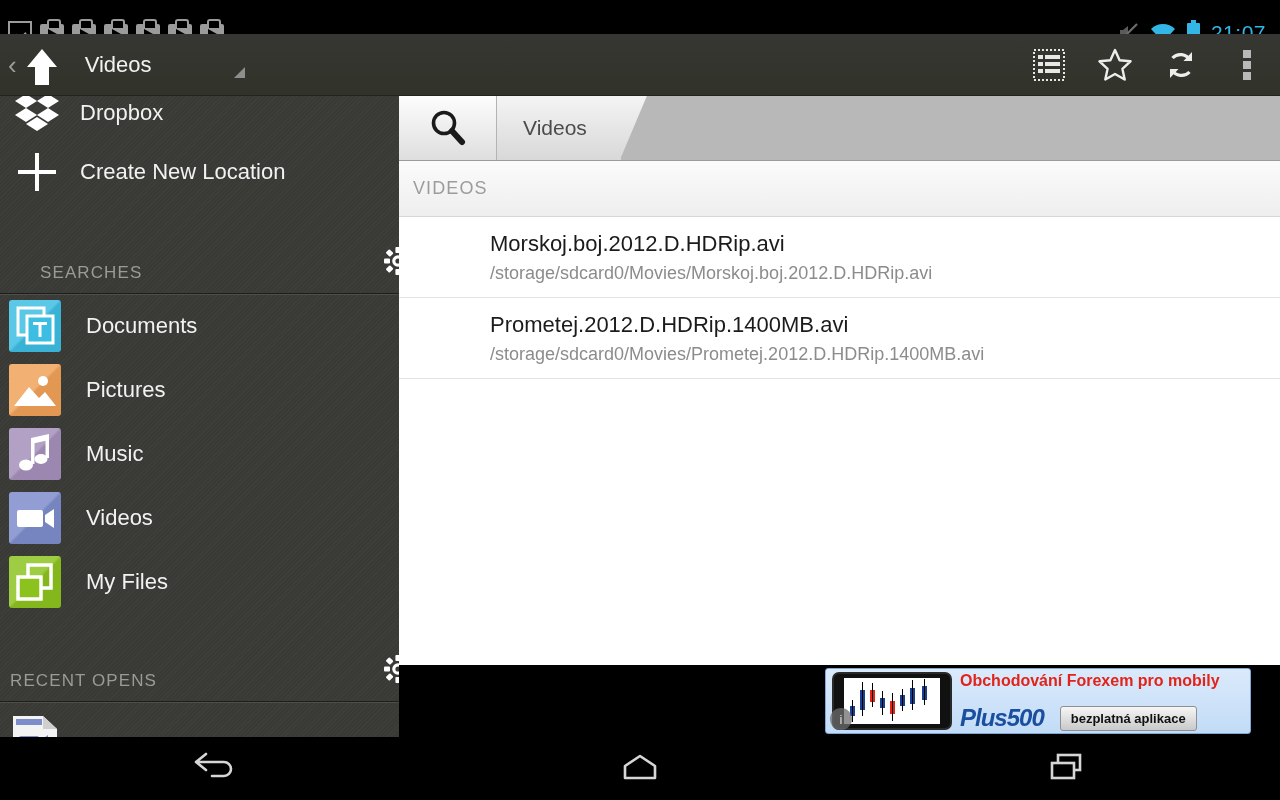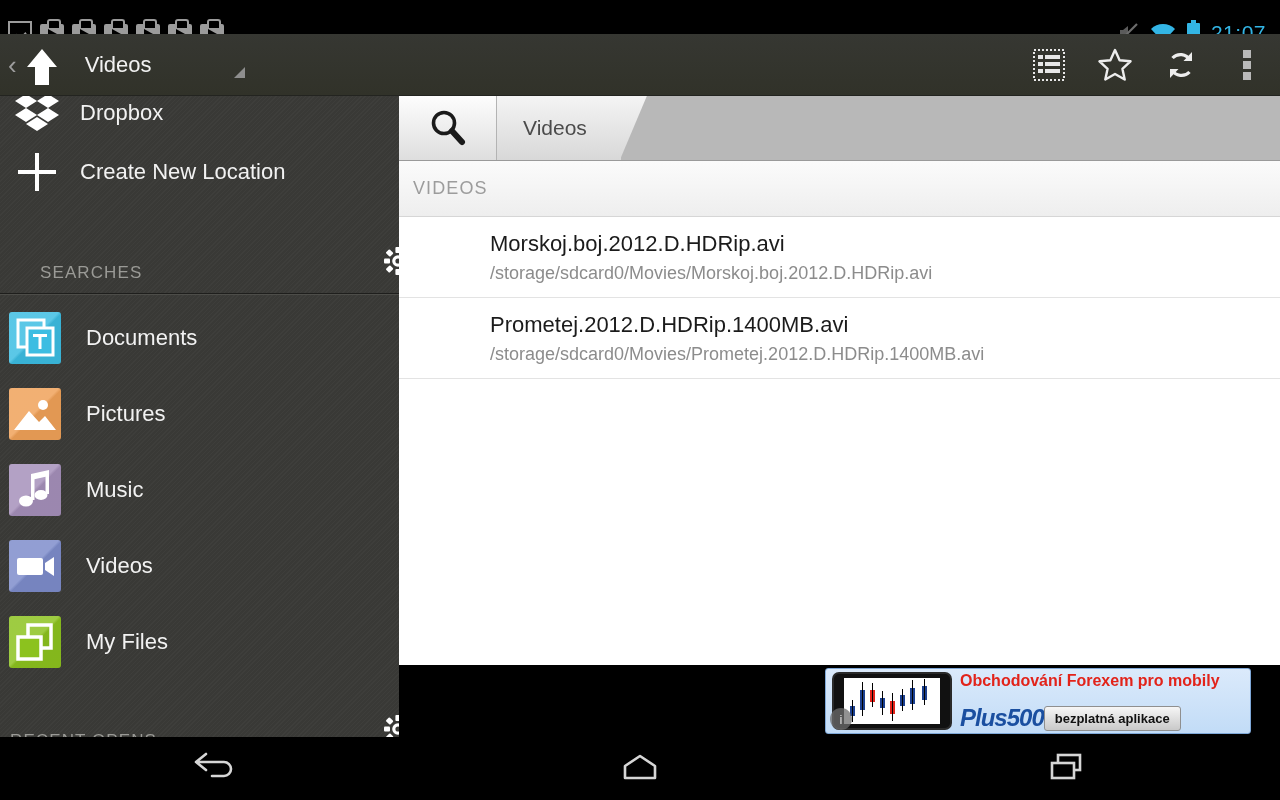--- a/index.html
+++ b/index.html
@@ -100,21 +100,21 @@
   .sect-head .gear { position:absolute; right:32px; top:14px; }
   .tile {
     width:52px; height:52px; border-radius:3px; position:relative; overflow:hidden;
     flex:none;
   }
   .tile:after {
     content:""; position:absolute; inset:0;
     background:linear-gradient(135deg, rgba(255,255,255,0.16) 0 48%, rgba(0,0,0,0.06) 52% 100%);
   }
   .tile svg { position:absolute; left:0; top:0; z-index:1; }
-  .search-row { height:64px; display:flex; align-items:center; padding-left:6px;margin-top:12px; }
+  .search-row { height:64px; display:flex; align-items:center; padding-left:6px; }
   .search-row .lbl { color:#f2f2f2; font-size:22px; margin-left:22px; }
 
   .recent-row { display:flex; align-items:center; height:68px; padding-left:6px; }
   .recent-row .lbl { color:#f1f1f1; font-size:22px; margin-left:22px; white-space:nowrap; }
 
   
   .content {
     position:absolute; left:399px; top:96px; width:881px; height:569px;
     background:#fff; overflow:hidden;
   }
@@ -174,21 +174,21 @@
   }
   .cs { position:absolute; bottom:0; width:5px; }
   .cs i { position:absolute; left:2px; width:1px; background:#000; }
   .ad-info {
     position:absolute; left:4px; bottom:3px; width:22px; height:22px; border-radius:50%;
     background:rgba(110,110,110,0.75); color:#ddd; font-size:13px;
     display:flex; align-items:center; justify-content:center; z-index:3;
   }
   .ad-text { flex:1; padding-left:8px; }
   .ad-line1 { color:#e2231a; font-size:16px; font-weight:bold; line-height:22px; }
-  .ad-line2 { display:flex; align-items:center; gap:0; margin-top:12px; }
+  .ad-line2 { display:flex; align-items:center; gap:16px; margin-top:12px; }
   .ad-logo { color:#1a4fa0; font-size:24px; font-weight:bold; letter-spacing:-1px; font-style:italic;}
   .ad-cta {
     background:linear-gradient(#f6f6f6,#c9c9c9); border:1px solid #8f8f8f; border-radius:3px;
     color:#111; font-size:13px; font-weight:bold; padding:4px 10px;
   }
 
   
   .navbar {
     position:absolute; left:0; top:737px; width:1280px; height:63px; background:#000;
     display:flex; align-items:center;

